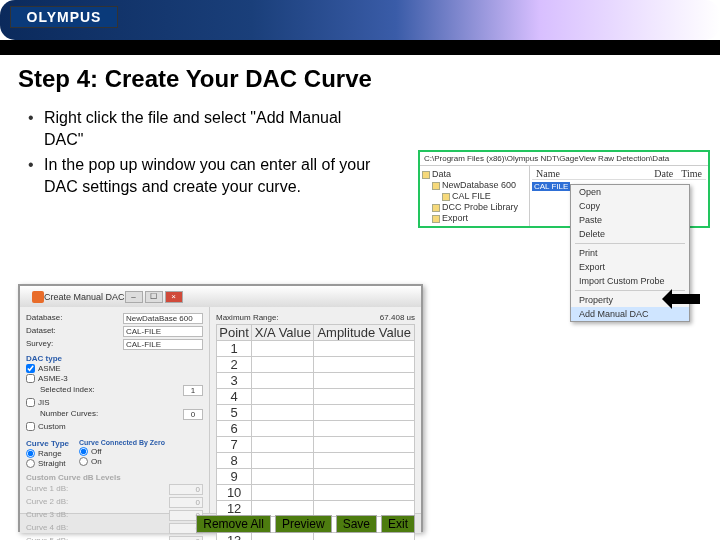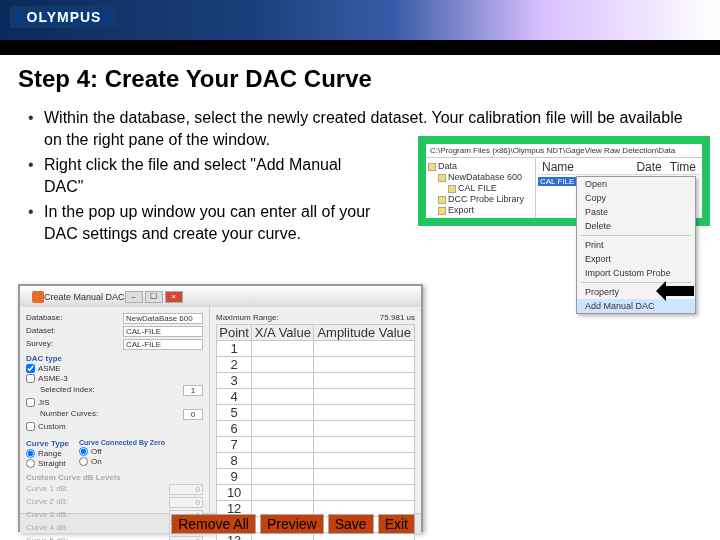--- a/index.html
+++ b/index.html
@@ -1,48 +1,49 @@
 <!DOCTYPE html>
 <html><head>
 <meta charset="utf-8">
 <style>
   * { box-sizing: border-box; margin: 0; padding: 0; }
   html, body { width: 720px; height: 540px; font-family: Arial, sans-serif; background: #fff; overflow: hidden; }
   .top-banner {
     height: 40px;
     background: linear-gradient(90deg, #0b2a5c 0%, #1a3f7a 35%, #3a5ca8 55%, #d8bfff 75%, #fff 100%);
     position: relative;
+    border-radius: 15px;
   }
   .logo-box {
     position: absolute; left: 10px; top: 6px;
     width: 108px; height: 22px;
     background: #0a3a7a; border: 1px solid #333;
     color: #fff; font-weight: bold; font-size: 14px;
     letter-spacing: 1px; display: flex; align-items: center; justify-content: center;
     font-family: Arial, sans-serif;
   }
   .dark-strip { height: 15px; background: #000; }
   .content { padding: 10px 18px 4px 18px; }
   h1.title { font-size: 24px; font-weight: bold; color: #000; margin-bottom: 14px; }
   ul.bullets { list-style: none; font-size: 16px; color: #000; line-height: 1.35; }
   ul.bullets li { position: relative; padding-left: 26px; margin-bottom: 4px; max-width: 680px; }
   ul.bullets li::before { content: "•"; position: absolute; left: 10px; top: 0; color: #333; }
 
   
   .right-mock {
-    position: absolute; right: 10px; top: 136px; width: 292px;
-    border: 8px solid #22c55e; background: #fff; font-size: 9px;
+    position: absolute; right: 10px; top: 150px; width: 292px;
+    border: 2px solid #22c55e; background: #fff; font-size: 9px;
   }
   .rm-path { background: #fff; padding: 2px 4px; border-bottom: 1px solid #ccc; color: #333; font-size: 8px; }
   .rm-body { display: flex; }
   .rm-tree { width: 110px; border-right: 1px solid #ccc; padding: 2px; }
   .rm-tree .treeline { white-space: nowrap; margin: 1px 0; color: #333; }
   .rm-tree .ico { display:inline-block; width:8px; height:8px; background:#f6d97a; border:1px solid #aa8; margin-right:2px; vertical-align:middle;}
   .rm-right { flex:1; position: relative; padding: 2px; }
-  .rm-cols { display:flex; font-size:12px; color:#333; border-bottom:1px solid #ddd;}
+  .rm-cols { display:flex; font-size:10px; color:#333; border-bottom:1px solid #ddd;font-family:Liberation Serif, serif;}
   .rm-cols span{ padding:0 4px; }
   .rm-file { display:flex; align-items:center; margin-top:2px; }
   .rm-file .sel { background:#2e6fd6; color:#fff; padding:0 2px; font-size:8px; }
   .rm-file .date { margin-left: 20px; font-size:8px; color:#333;}
   .ctx {
     position:absolute; left:40px; top:18px; width:120px;
     background:#f4f4f4; border:1px solid #999; box-shadow:2px 2px 4px rgba(0,0,0,.3);
     font-size:9px;
   }
   .ctx div{ padding:2px 8px; color:#333; cursor:default;}
@@ -71,34 +72,33 @@
   .dlg-left input[type=checkbox],.dlg-left input[type=radio]{width:9px;height:9px;}
   .dlg-left .mini{background:#fff;border:1px solid #bbb;width:20px;text-align:center;display:inline-block;}
   .dlg-left .disabled{color:#aaa;}
   .dlg-left .spin{background:#f2f2f2;border:1px solid #ccc;width:34px;display:inline-block;text-align:right;padding-right:2px;color:#aaa;}
   .dlg-right{flex:1; padding:4px 6px; font-size:8px;}
   .dlg-right .row{display:flex; justify-content:space-between; margin:2px 0;}
   .dlg-right table{border-collapse:collapse;width:100%; font-size:13px; background:#fff;}
   .dlg-right th,.dlg-right td{border:1px solid #c8c8c8;padding:0 2px;height:10px;text-align:center;}
   .dlg-right th{background:#eee;font-weight:normal;}
   .dlg-foot{height:20px;display:flex;justify-content:flex-end;align-items:center;gap:4px;padding-right:6px;background:#e7e7e7;border-top:1px solid #ccc;}
-  .dlg-foot button{font-size:14px;padding:1px 6px;background:#c2410c;border:1px solid #aaa;}
+  .dlg-foot button{font-size:12px;padding:1px 6px;background:#4d7c0f;border:1px solid #aaa;}
 </style>
 </head>
 <body>
 
 <div class="top-banner">
   <div class="logo-box">OLYMPUS</div>
 </div>
 <div class="dark-strip"></div>
 
 <div class="content">
   <h1 class="title">Step 4: Create Your DAC Curve</h1>
   <ul class="bullets">
-    <li>Within the database, select the newly created dataset.  Your calibration file will be available on the right pane of the window.</li>
     <li style="max-width:360px;">Right click the file and select "Add Manual DAC"</li>
     <li style="max-width:360px;">In the pop up window you can enter all of your DAC settings and create your curve.</li>
   </ul>
 </div>
 
 <div class="right-mock">
   <div class="rm-path">C:\Program Files (x86)\Olympus NDT\GageView Raw Detection\Data</div>
   <div class="rm-body">
     <div class="rm-tree">
       <div class="treeline"><span class="ico"></span><span>Data</span></div>
@@ -233,21 +233,21 @@
           </div>
           <div class="row disabled">
             <span>Curve 5 dB:</span>
             <span class="spin">0</span>
           </div>
         </div>
     </div>
     <div class="dlg-right">
       <div class="row">
           <span>Maximum Range:</span>
-          <span class="field">75.981 us</span>
+          <span class="field">67.408 us</span>
         </div>
       <table>
         <thead>
             <tr>
           <th>Point</th>
           <th>X/A Value</th>
           <th>Amplitude Value</th>
         </tr>
           </thead>
         <tbody id="dac-rows">

